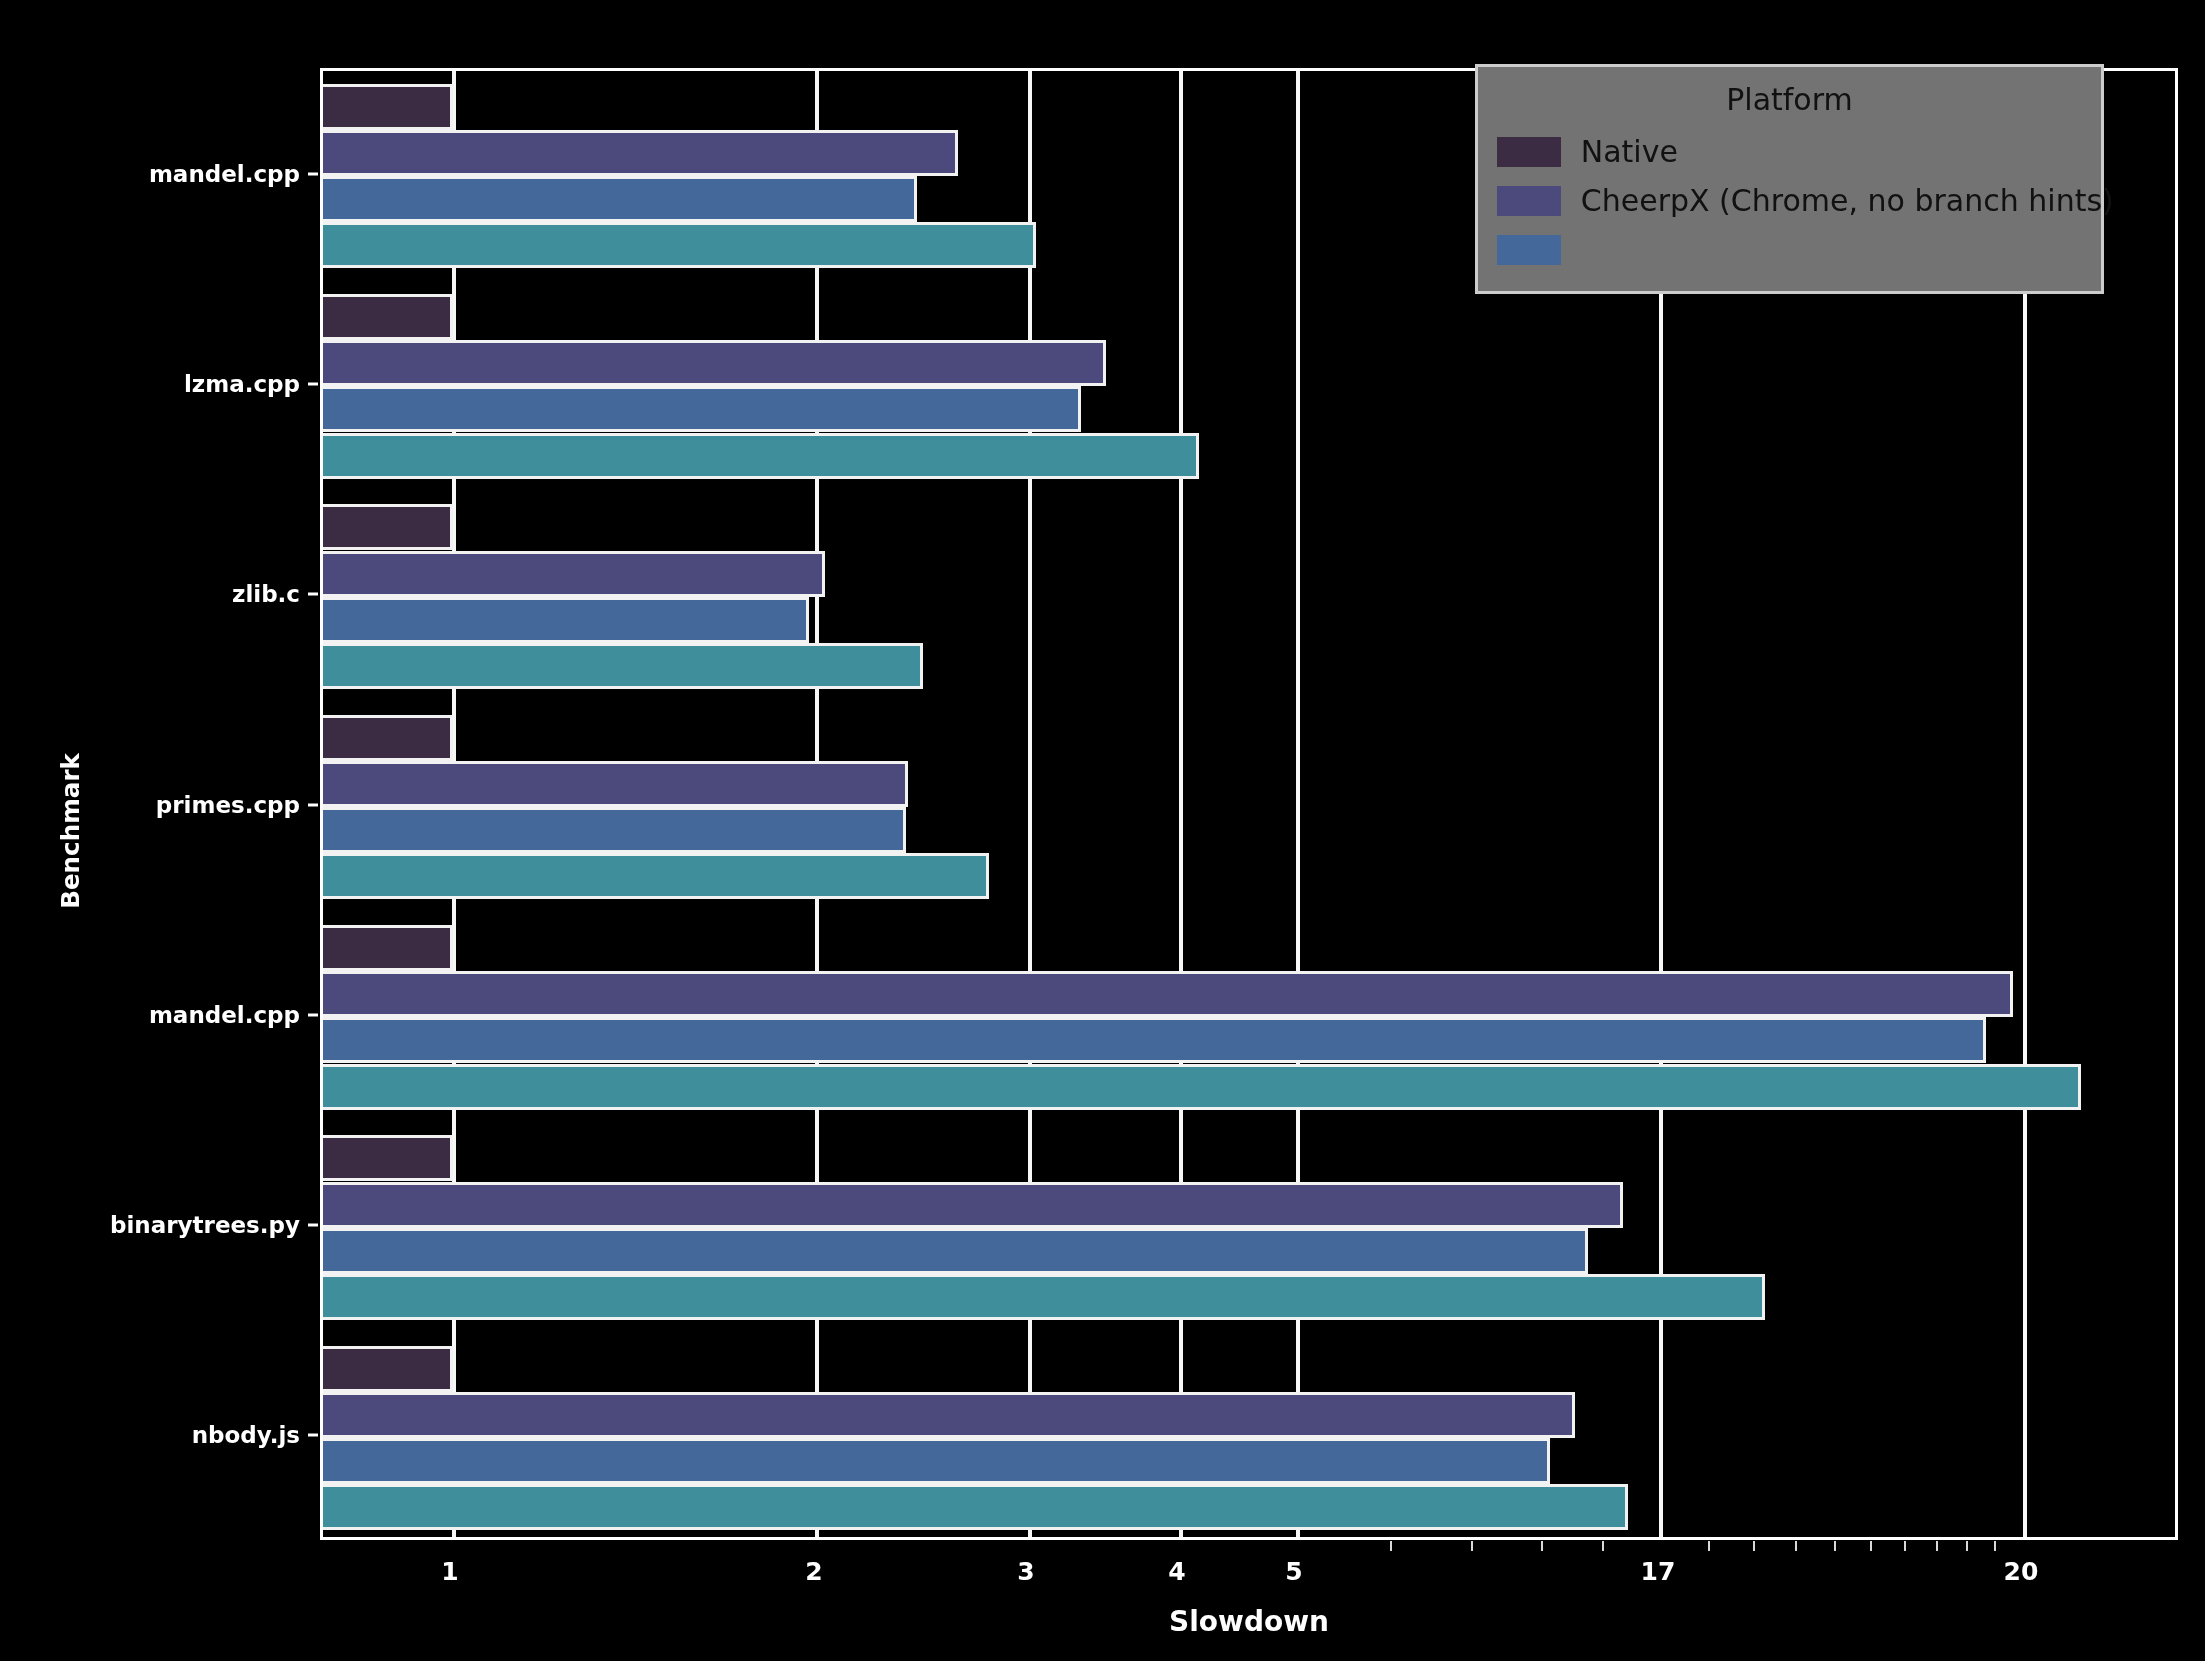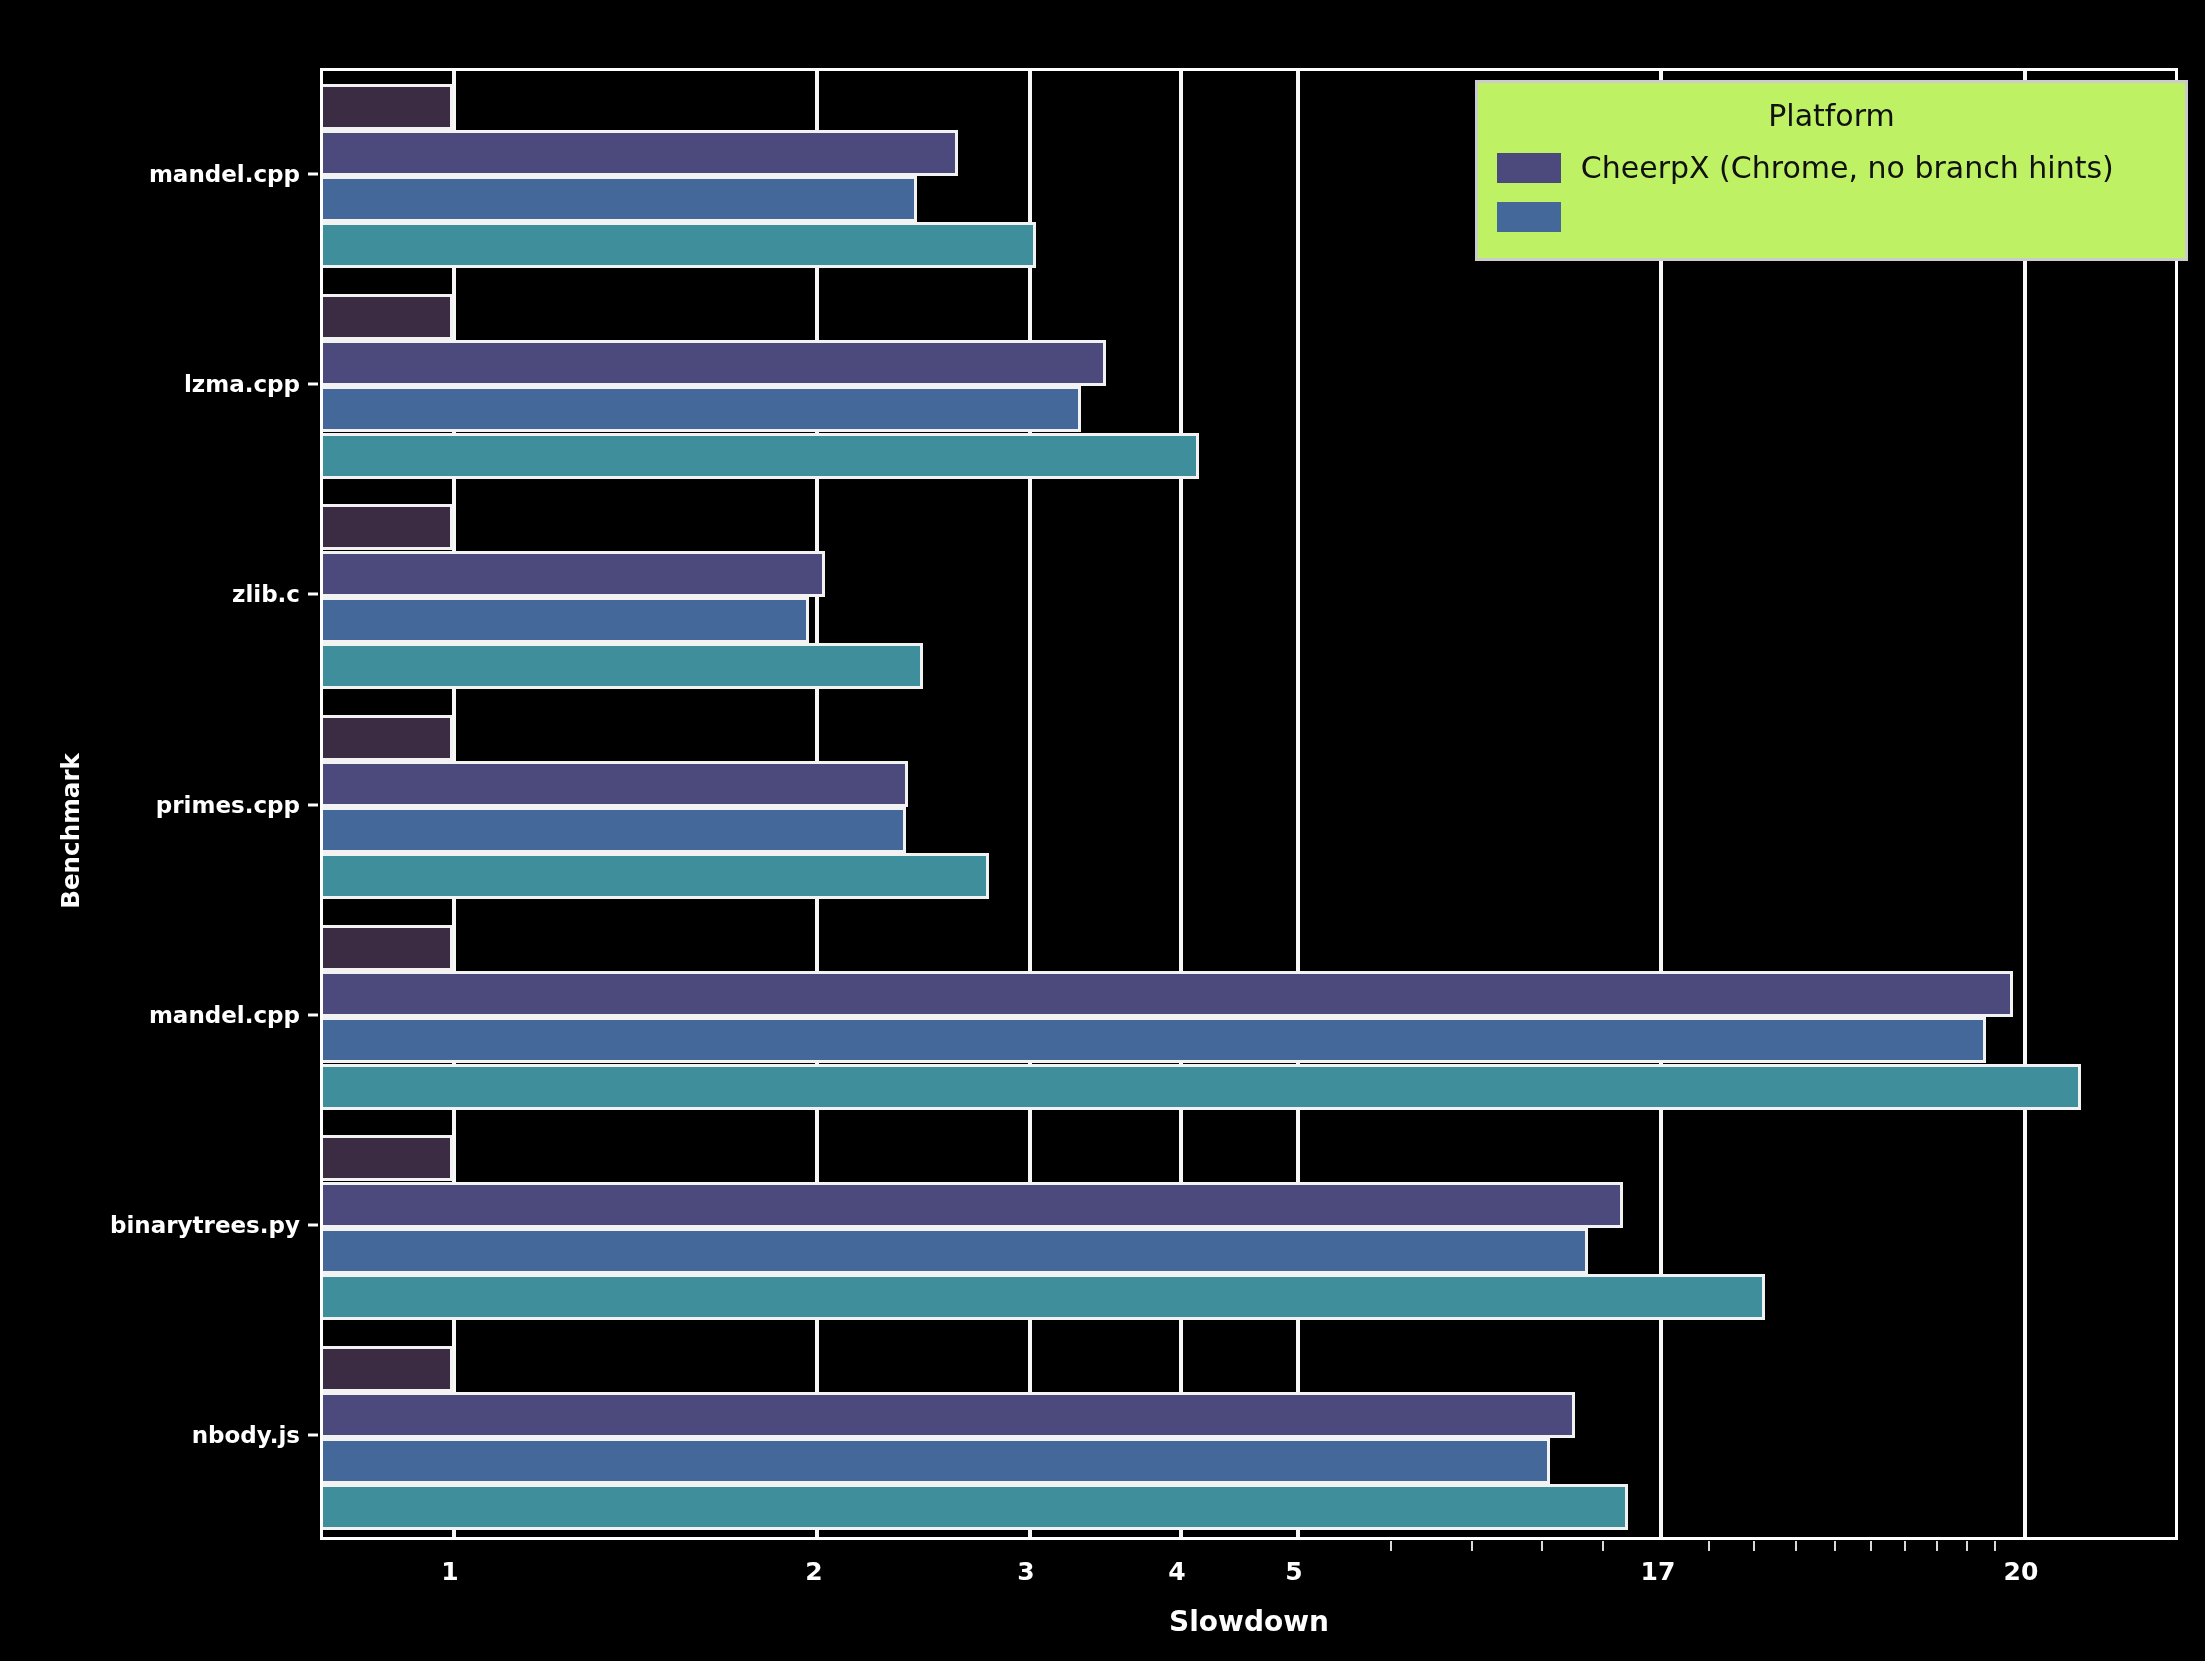--- a/index.html
+++ b/index.html
@@ -42,22 +42,22 @@
     position:absolute;color:#ffffff;font-size:25px;font-weight:700;
     transform:translateX(-50%);white-space:nowrap;
   }
   #xlabel{
     position:absolute;left:320px;width:1858px;text-align:center;
     color:#ffffff;font-size:28px;font-weight:700;
   }
 
   
   #legend{
-    position:absolute;left:1475px;top:80px;width:713px;
-    background:#bef264;border:3px solid #cccccc;box-sizing:border-box;
+    position:absolute;left:1475px;top:64px;width:629px;
+    background:#737373;border:3px solid #cccccc;box-sizing:border-box;
     padding:10.4px 19.4px 16.4px 19.4px;
   }
   #legend-title{
     text-align:center;color:#111;font-size:30px;margin:4.5px 0 10.4px 0;font-weight:400;
   }
   .legend-row{display:flex;align-items:center;height:49px;}
   .legend-swatch{width:64px;height:30px;margin-right:19.4px;flex:none;}
   .legend-text{color:#111;font-size:30px;white-space:nowrap;}
 </style>
 </head>
@@ -144,20 +144,24 @@
       <div class="ytick-mark" style="left: 308px; top: 1435px;"></div>
       <div class="ytick-label" style="right: 1905px; top: 1435px;">nbody.js</div>
     </div>
 
   <div id="xlabel" style="top: 1605px;">Slowdown</div>
 
   <div id="legend">
     <div id="legend-title">Platform</div>
     <div id="legend-rows">
         <div class="legend-row">
+          <span class="legend-swatch" style="background: rgb(59, 44, 67);"></span>
+          <span class="legend-text">Native</span>
+        </div>
+        <div class="legend-row">
           <span class="legend-swatch" style="background: rgb(76, 74, 125);"></span>
           <span class="legend-text">CheerpX (Chrome, no branch hints)</span>
         </div>
         <div class="legend-row">
           <span class="legend-swatch" style="background: rgb(68, 104, 154);"></span>
         </div>
       </div>
   </div>
 
 </div>

